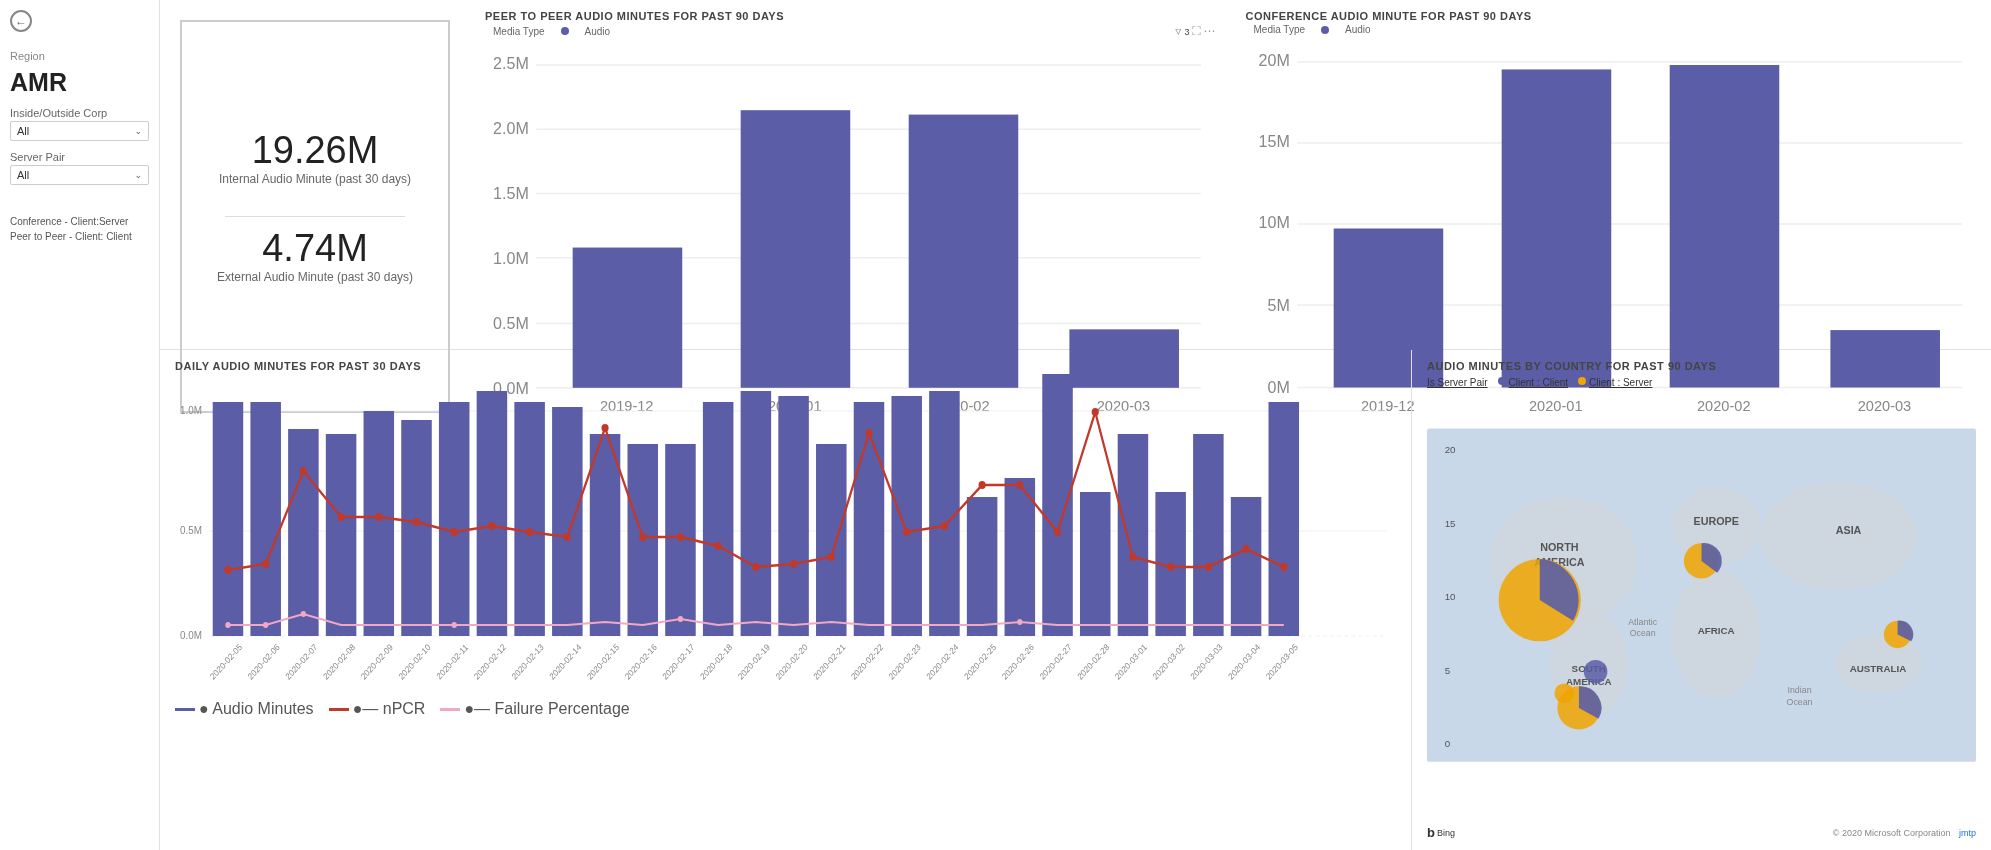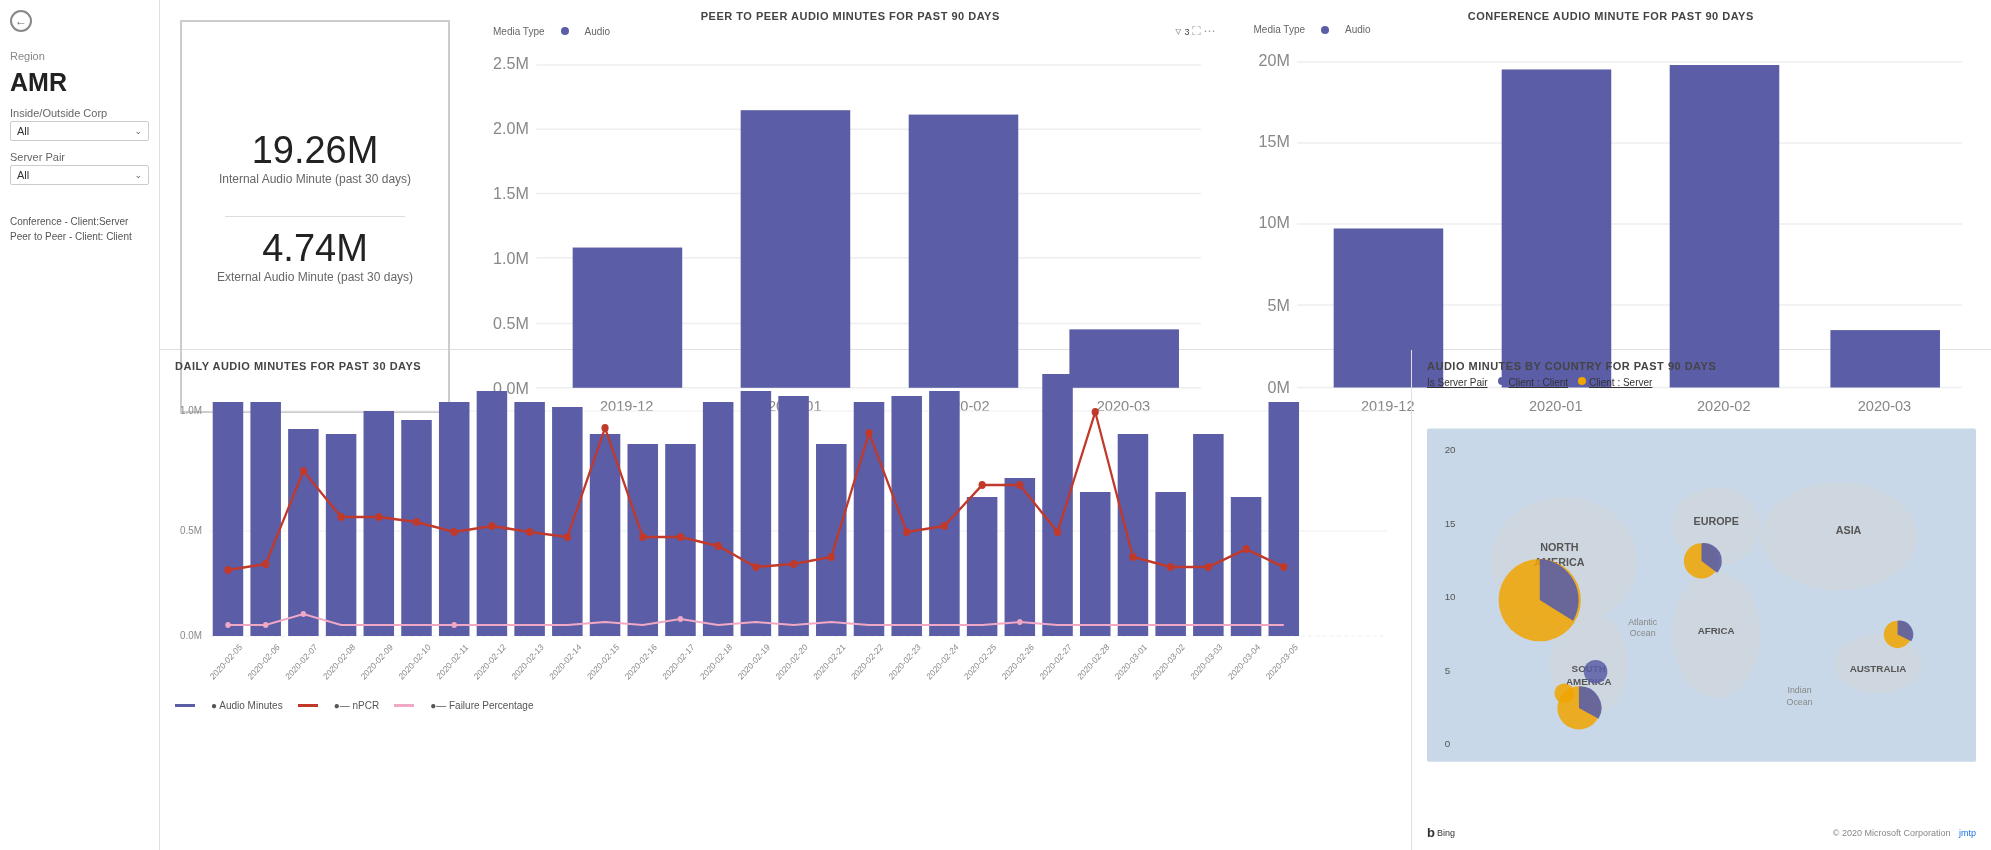--- a/index.html
+++ b/index.html
@@ -109,21 +109,20 @@
     .metric-divider {
       width: 80%;
       border: none;
       border-top: 1px solid #ddd;
       margin: 10px 0;
     }
     .chart-container {
       padding: 10px 15px;
       display: flex;
       flex-direction: column;
-      text-align: center;
     }
     .chart-title {
       font-size: 11px;
       font-weight: 600;
       color: #444;
       text-transform: uppercase;
       letter-spacing: 0.5px;
       margin-bottom: 2px;
     }
     .chart-subtitle {
@@ -176,22 +175,22 @@
       gap: 3px;
     }
     .bottom-legend {
       display: flex;
       gap: 15px;
       margin-top: 6px;
     }
     .legend-item {
       display: flex;
       align-items: center;
-      gap: 16px;
-      font-size: 10px;
+      gap: 4px;
+      font-size: 16px;
       color: #555;
     }
     .legend-line {
       width: 20px;
       height: 3px;
     }
     .bing-logo {
       font-size: 9px;
       color: #333;
       display: flex;

